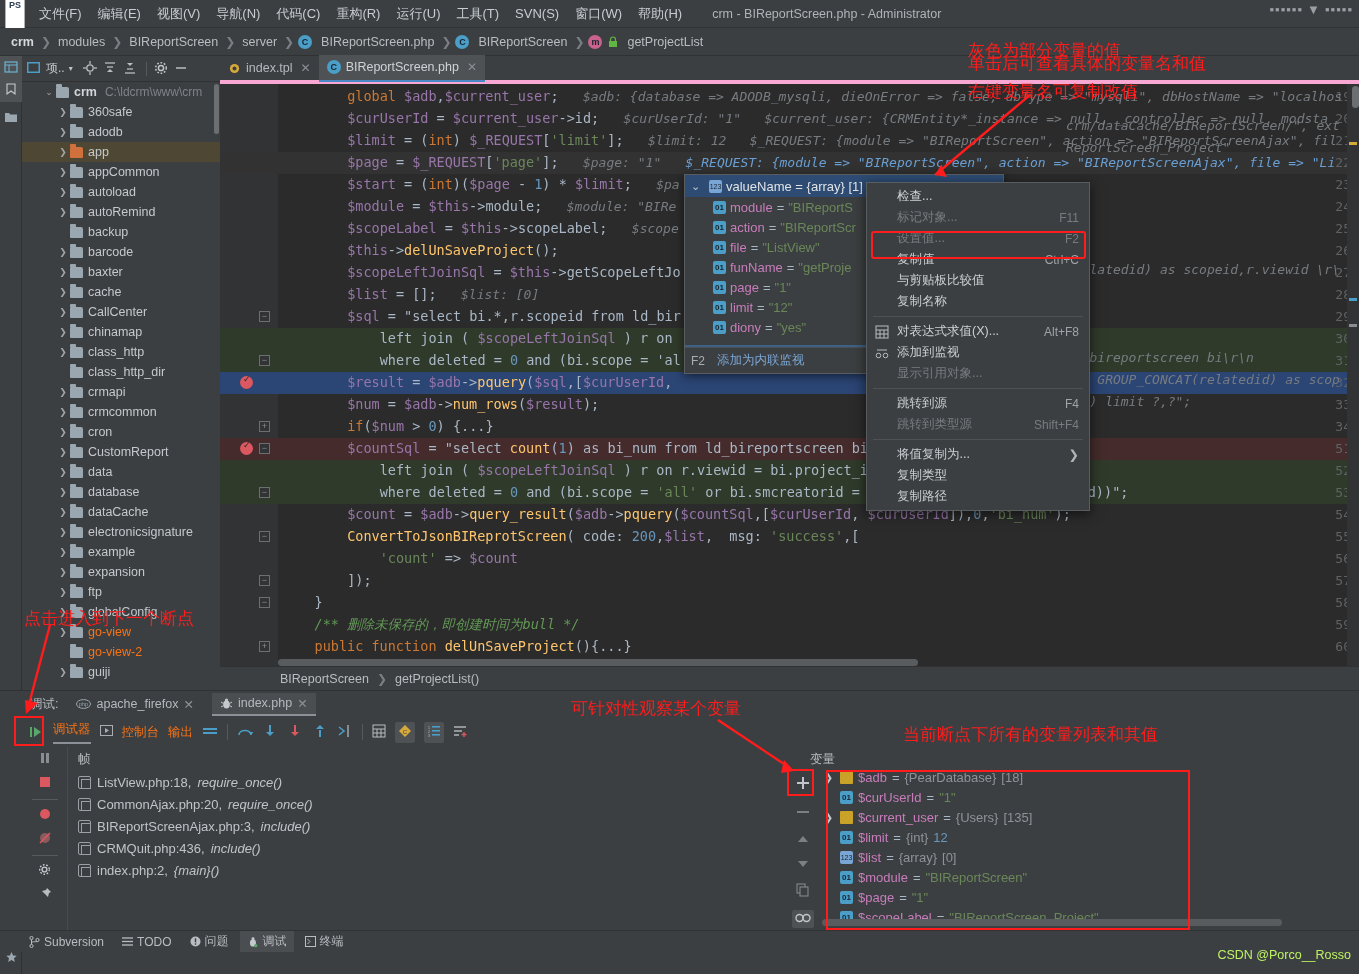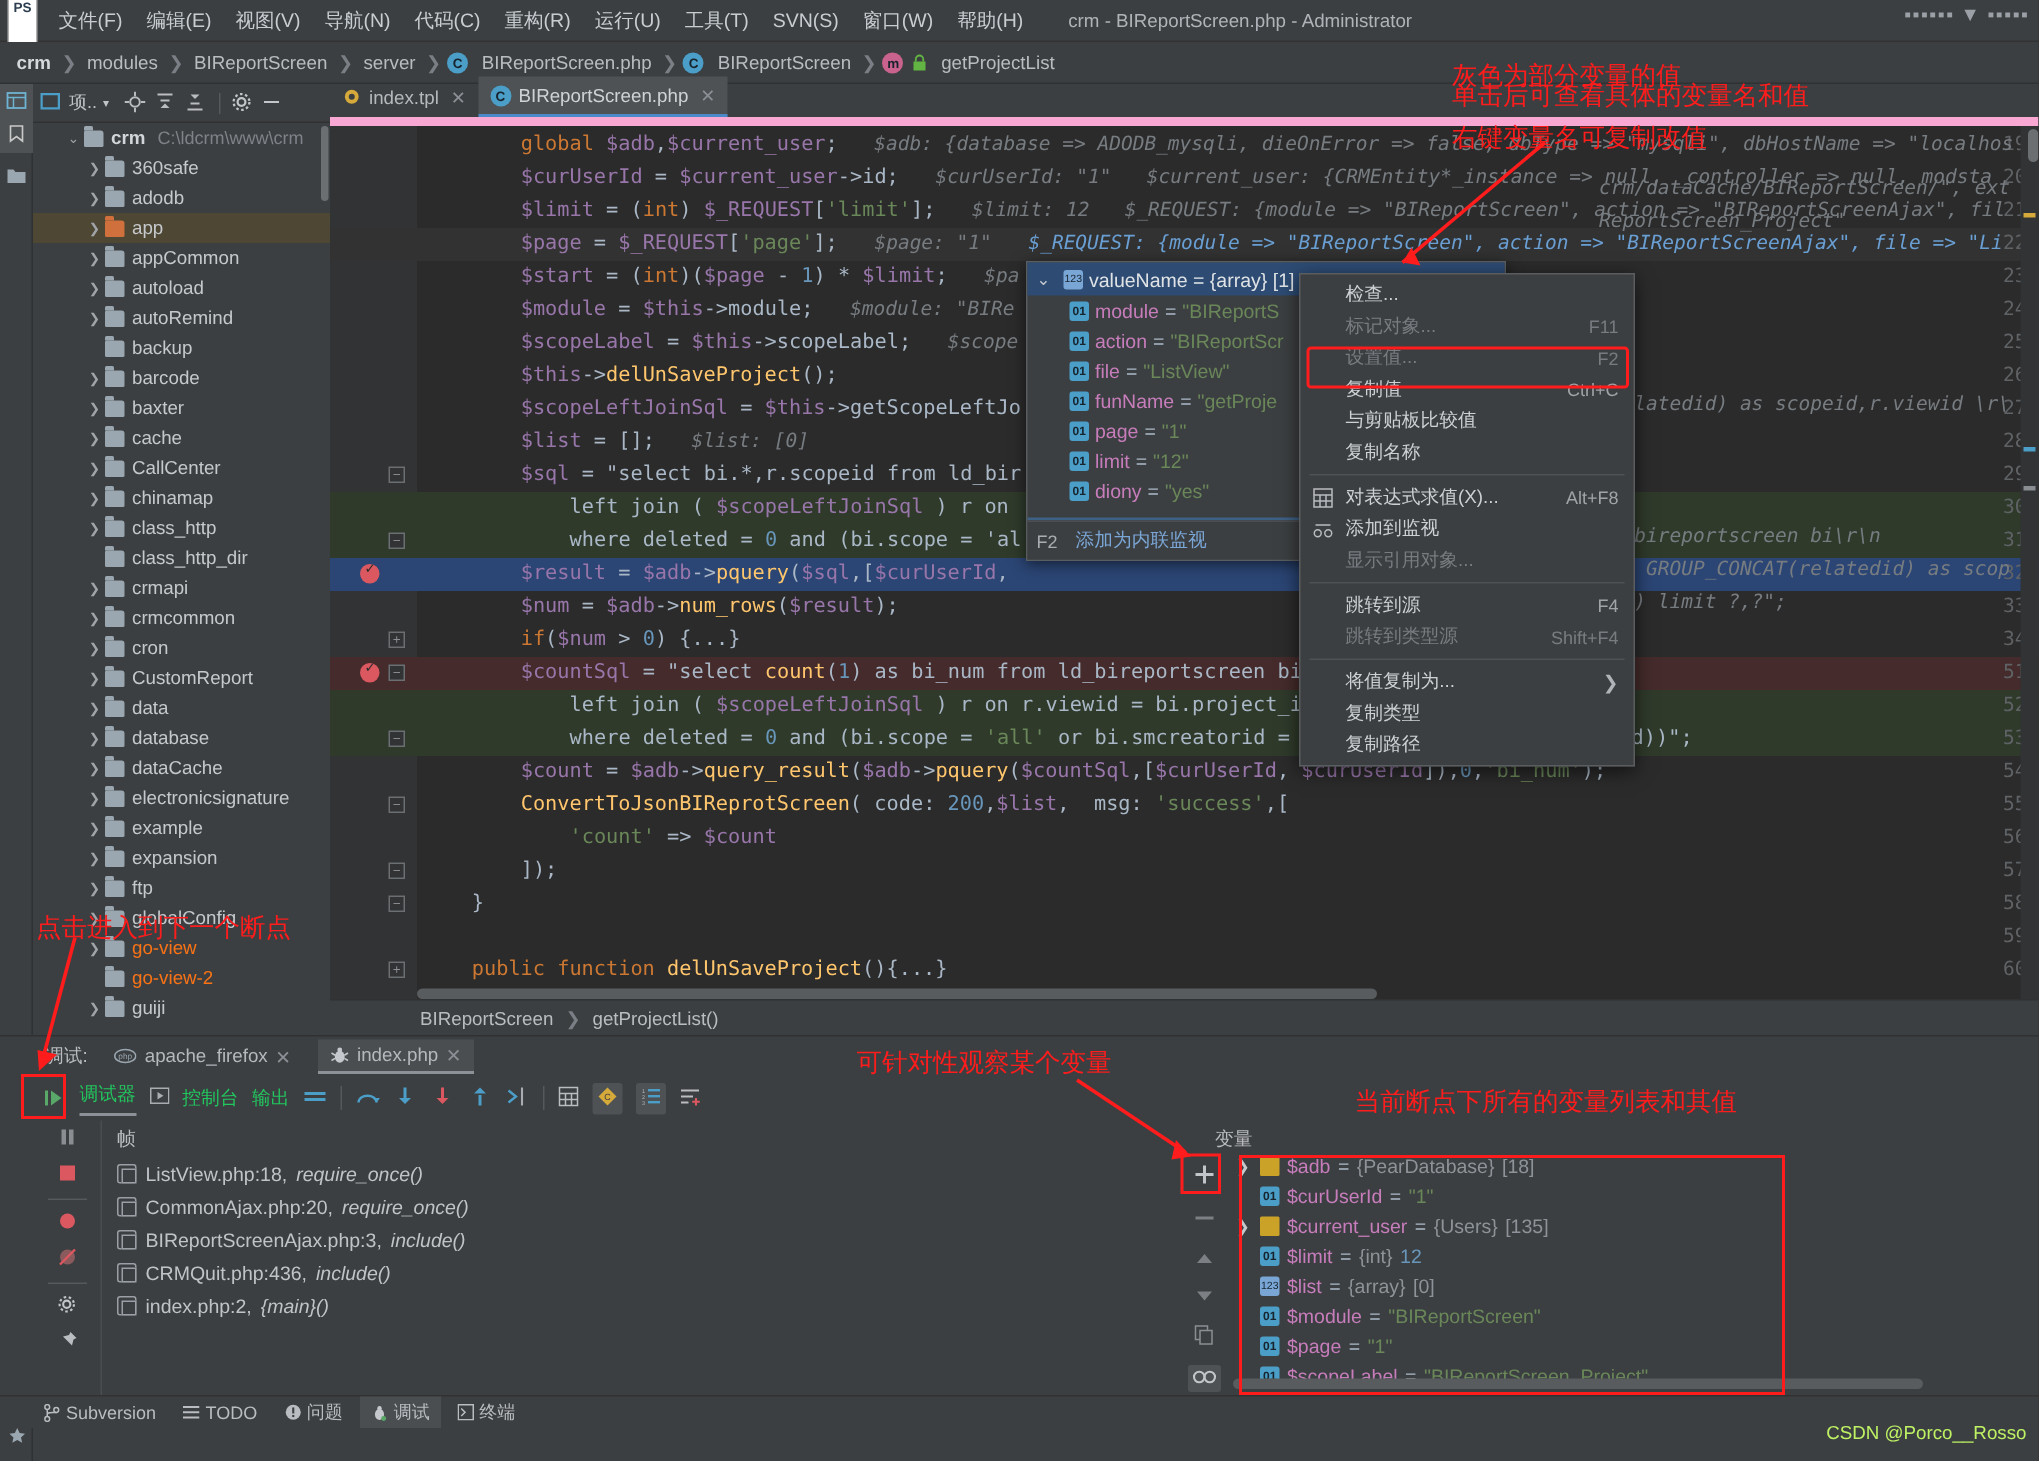--- a/index.html
+++ b/index.html
@@ -82,22 +82,22 @@
   }
   .folder:before{content:"";position:absolute;top:-3px;left:0;width:6px;height:3px;background:#9aa7b0;border-radius:1px 1px 0 0;}
   .folder.orange{background:#d0703c;} .folder.orange:before{background:#d0703c;}
   .tname.green { color:#f97316;text-align:center; }
   .tpath { color:#7e8389; margin-left:8px; font-size:12px; }
   .tree-scroll { position:absolute; right:1px; top:2px; width:5px; height:50px; background:#6b6f72; border-radius:3px;}
 
   
   .etabs {
     position:absolute; left:220px; top:56px; width:1139px; height:28px;
-    background:#3c3f41; display:flex; align-items:flex-end;
-    border-bottom:6px solid #f9a8d4;
+    background:#3c3f41; display:flex; align-items:center;
+    border-bottom:4px solid #f9a8d4;
   }
   .etab { height:27px; display:flex;align-items:center; gap:5px; padding:0 8px; font-size:12.5px; color:#b5b9be;}
   .etab.active { background:#4e5254; color:#cfd3d7; border-bottom:2px solid #4a88c7;}
   .etab .x { color:#8b9096; font-size:12px; margin-left:3px;}
 
   
   .editor {
     position:absolute; left:220px; top:84px; width:1139px; height:582px;
     background:#2b2b2b; overflow:hidden;
   }
@@ -190,21 +190,21 @@
   .dbg-tabs { position:absolute; left:22px; top:0; height:26px; display:flex; align-items:center; gap:10px;
               padding-left:8px;}
   .dbg-tabs .lbl { color:#b9bcc0; font-size:12.5px; }
   .dtab { display:flex; align-items:center; gap:5px; font-size:12.5px; color:#b5b9be; padding:3px 8px; }
   .dtab.active { background:#4a4e50; border-bottom:2px solid #8c9197; }
   .dtab .x { color:#8b9096; }
   .dbg-toolbar {
     position:absolute; left:22px; top:26px; width:500px; height:30px;
     display:flex; align-items:center; gap:9px; padding-left:6px;
   }
-  .tb-txt { font-size:12.5px; color:#22c55e; }
+  .tb-txt { font-size:12.5px; color:#f97316; }
   .tb-txt.active { border-bottom:2px solid #8c9197; padding-bottom:4px;}
   .vsep { width:1px; height:16px; background:#55595b; }
   .dbg-left-rail {
     position:absolute; left:22px; top:56px; width:46px; height:192px;
     display:flex; flex-direction:column; align-items:center; gap:7px; padding-top:4px;
     border-right:1px solid #4a4d4f;
   }
   .frames-hdr { position:absolute; left:68px; top:56px; width:712px; height:24px;
                 color:#b9bcc0; font-size:12.5px; display:flex; align-items:center; padding-left:10px;}
   .frames { position:absolute; left:68px; top:80px; width:712px; height:168px; background:#3c3f41;}
@@ -658,20 +658,21 @@
           <div class="fold" style="top: 5px;">−</div>
           <div class="cline" style="left: 62px; top: 2px;"><span class="p"> </span><span class="p"> </span><span class="p"> </span><span class="p"> </span><span class="p"> </span><span class="p"> </span><span class="p"> </span><span class="p"> </span><span class="p">]</span><span class="p">)</span><span class="p">;</span></div>
         </div>
         <div class="lrow" style="top: 508px;">
           <div class="ln" style="top: 3px;">58</div>
           <div class="fold" style="top: 5px;">−</div>
           <div class="cline" style="left: 62px; top: 2px;"><span class="p"> </span><span class="p"> </span><span class="p"> </span><span class="p"> </span><span class="p">}</span></div>
         </div>
         <div class="lrow" style="top: 530px;">
           <div class="ln" style="top: 3px;">59</div>
+          <div class="cline" style="left: 62px; top: 2px;"><span class="p"> </span><span class="p"> </span><span class="p"> </span><span class="p"> </span><span class="cm">/** 删除未保存的，即创建时间为bull */</span></div>
         </div>
         <div class="lrow" style="top: 552px;">
           <div class="ln" style="top: 3px;">60</div>
           <div class="fold" style="top: 5px;">+</div>
           <div class="cline" style="left: 62px; top: 2px;"><span class="p"> </span><span class="p"> </span><span class="p"> </span><span class="p"> </span><span class="k">public</span><span class="p"> </span><span class="k">function</span><span class="p"> </span><span class="f">delUnSaveProject</span><span class="p">(</span><span class="p">)</span><span class="p">{</span><span class="p">.</span><span class="p">.</span><span class="p">.</span><span class="p">}</span></div>
         </div>
       </div>
     <div class="marker-col">
       <div style="position:absolute;right:2px;top:58px;width:8px;height:3px;background:#d6a93b;"></div>
       <div style="position:absolute;right:2px;top:214px;width:8px;height:3px;background:#4a9ec7;"></div>

